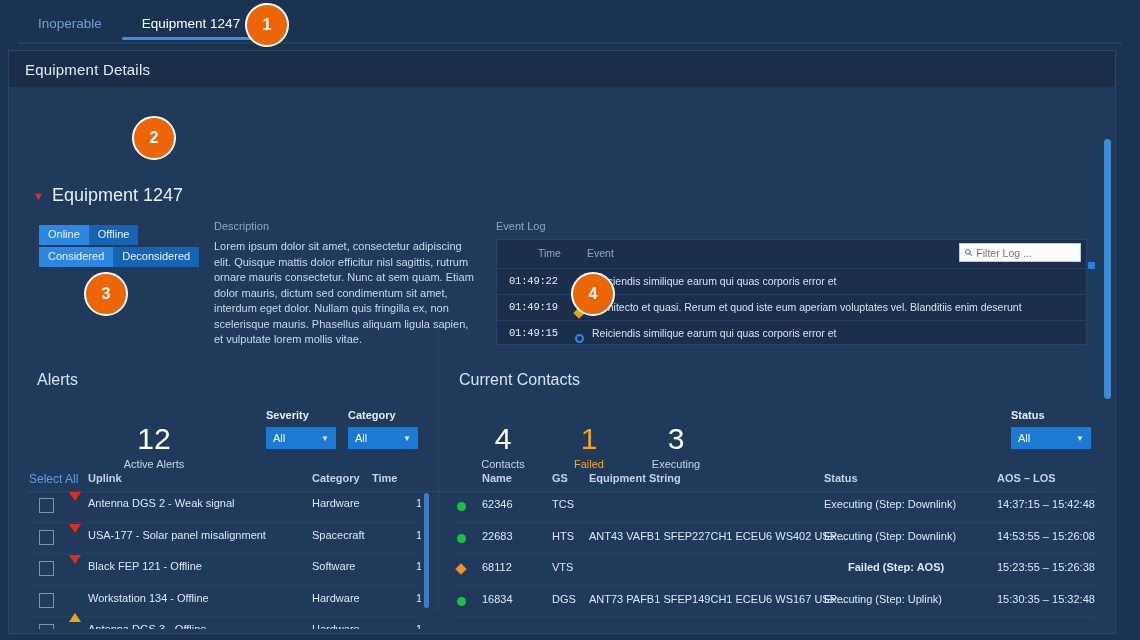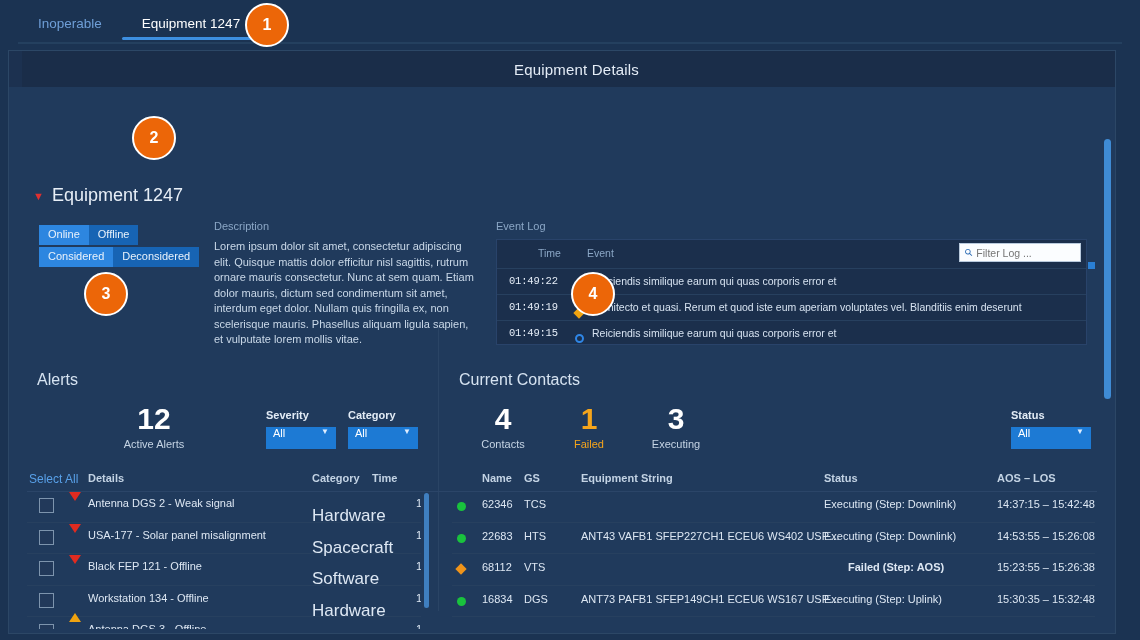--- a/index.html
+++ b/index.html
@@ -28,23 +28,23 @@
 
   
   .window{
     position:absolute;left:8px;top:50px;width:1106px;height:582px;
     background:#1d3busy;
   }
   .window{background:#1c3150;border:1px solid #2a4straightforward;}
   .window{border:1px solid #2b4straight;}
   .window{border:1px solid #2c4766;}
   .winhead{
-    position:absolute;left:13px;top:0;right:0;height:36px;
+    position:absolute;left:0;top:0;right:0;height:36px;
     background:#1a2d49;
-    display:flex;align-items:center;justify-content:center;
+    display:flex;align-items:center;
   }
   .winhead .wt{margin-left:16px;font-size:15px;color:#e4ecf6;letter-spacing:.2px;}
   .winbody{position:absolute;left:0;top:36px;right:0;bottom:0;background:#203consider;}
   .winbody{background:#203a5c;}
 
   
   .topsec{position:absolute;left:0;top:0;right:0;height:222px;}
   .eqtitle{position:absolute;left:24px;top:98px;font-size:18px;color:#e8eff7;display:flex;align-items:center;}
   .eqtitle .caret{color:#e03030;font-size:11px;margin-right:8px;}
 
@@ -91,66 +91,66 @@
   
   .bottom{position:absolute;left:0;top:222px;right:0;bottom:0;}
   .divider{position:absolute;left:429px;top:18px;bottom:22px;width:1px;background:#2a4465;}
 
   .sechead{position:absolute;font-size:16px;color:#d6e3f1;}
   .alerts-h{left:28px;top:62px;}
   .contacts-h{left:450px;top:62px;}
 
   
   .kpi{position:absolute;text-align:center;}
-  .kpi .num{font-size:30px;font-weight:bold;line-height:30px;color:#ffffff;}
+  .kpi .num{font-size:30px;font-weight:normal;line-height:30px;color:#ffffff;margin-top:20px;}
   .kpi .lbl{font-size:11px;color:#c5d4e4;margin-top:4px;}
   .kpi.warn .num{color:#f5a51c;}
   .kpi.warn .lbl{color:#f5a51c;}
 
   .fgroup{position:absolute;}
   .fgroup .flbl{font-size:11px;font-weight:bold;color:#e3ecf6;margin-bottom:6px;}
   .ddl{
-    width:70px;height:22px;background:#1d7ad4;display:flex;
+    width:70px;height:22px;background:#1d7ad4;display:flex;align-items:center;
     justify-content:space-between;padding:0 7px;box-sizing:border-box;cursor:pointer;
   }
   .ddl span{font-size:11px;color:#ffffff;}
   .ddl .car{font-size:8px;color:#dfeeff;}
 
   
   .al-head{position:absolute;left:18px;right:18px;top:160px;height:22px;border-bottom:1px solid #2b4568;}
   .al-head .selall{position:absolute;left:2px;top:3px;font-size:12px;color:#58a0e8;cursor:pointer;}
   .al-head .h-msg{position:absolute;left:61px;top:3px;font-size:11px;font-weight:bold;color:#c3d3e4;}
   .al-head .h-cat{position:absolute;left:285px;top:3px;font-size:11px;font-weight:bold;color:#c3d3e4;}
   .al-head .h-time{position:absolute;left:345px;top:3px;font-size:11px;font-weight:bold;color:#c3d3e4;}
 
   .al-list{position:absolute;left:18px;top:182px;width:394px;height:138px;overflow:hidden;}
   .al-row{position:relative;height:30.5px;border-bottom:1px solid #27405f;}
   .al-row .cb{position:absolute;left:12px;top:7px;width:13px;height:13px;border:1px solid #7d94ad;background:#1d3busy;}
   .al-row .cb{background:#22395a;}
   .al-row .sev{position:absolute;left:42px;top:10px;}
   .tri-down{width:0;height:0;border-left:6px solid transparent;border-right:6px solid transparent;border-top:9px solid #e02b20;}
   .tri-up{width:0;height:0;border-left:6px solid transparent;border-right:6px solid transparent;border-bottom:9px solid #f0a310;}
   .al-row .msg{position:absolute;left:61px;top:6px;font-size:11px;color:#dde7f3;}
-  .al-row .cat{position:absolute;left:285px;top:6px;font-size:17px;color:#dde7f3;margin-top:9px;}
+  .al-row .cat{position:absolute;left:285px;top:6px;font-size:11px;color:#dde7f3;}
   .al-row .tm{position:absolute;left:345px;top:6px;font-size:11px;color:#dde7f3;margin-left:44px;}
   .al-scroll{position:absolute;left:415px;top:184px;width:5px;height:115px;background:#3f7fc0;border-radius:3px;}
 
   
   .ct-head{position:absolute;left:443px;right:20px;top:160px;height:22px;border-bottom:1px solid #2b4568;}
   .ct-head div{position:absolute;top:3px;font-size:11px;font-weight:bold;color:#c3d3e4;}
   .ct-list{position:absolute;left:443px;right:20px;top:182px;height:125px;}
   .ct-row{position:relative;height:30.5px;border-bottom:1px solid #27405f;}
   .ct-row .dot{position:absolute;left:5px;top:11px;width:9px;height:9px;border-radius:50%;background:#19c23d;}
   .ct-row .dot.fail{border-radius:0;background:#f0941a;transform:rotate(45deg);width:8px;height:8px;top:11px;left:5px;}
   .ct-row div.c{position:absolute;top:7px;font-size:11px;color:#dde7f3;white-space:nowrap;}
   .ct-row .st-fail{color:#f5a51c;font-weight:bold;padding-left:24px;}
 
   .col-name{left:30px;}
-  .col-gs{left:72px;}
-  .col-eq{left:129px;text-align:right;}
+  .col-gs{left:100px;}
+  .col-eq{left:137px;text-align:right;}
   .col-st{left:372px;}
   .col-ao{left:545px;}
 
   
   .mainscroll{position:absolute;right:4px;top:52px;width:7px;height:260px;background:#3f8bd4;border-radius:4px;}
 
   
   .callout{
     position:absolute;width:40px;height:40px;border-radius:50%;
     background:#ec6608;border:2px solid #ffffff;
@@ -258,21 +258,21 @@
         <div class="fgroup" style="left:339px;top:100px;">
           <div class="flbl">Category</div>
           <div class="ddl">
             <span>All</span>
             <span class="car">▼</span>
           </div>
         </div>
 
         <div class="al-head">
           <div class="selall">Select All</div>
-          <div class="h-msg">Details</div>
+          <div class="h-msg">Uplink</div>
           <div class="h-cat">Category</div>
           <div class="h-time">Time</div>
         </div>
 
         <div class="al-list">
           <div class="al-row">
             <div class="cb"></div>
             <div class="sev"><span class="tri-down"></span></div>
             <div class="msg">Antenna DGS 2 - Weak signal</div>
             <div class="cat">Hardware</div>

